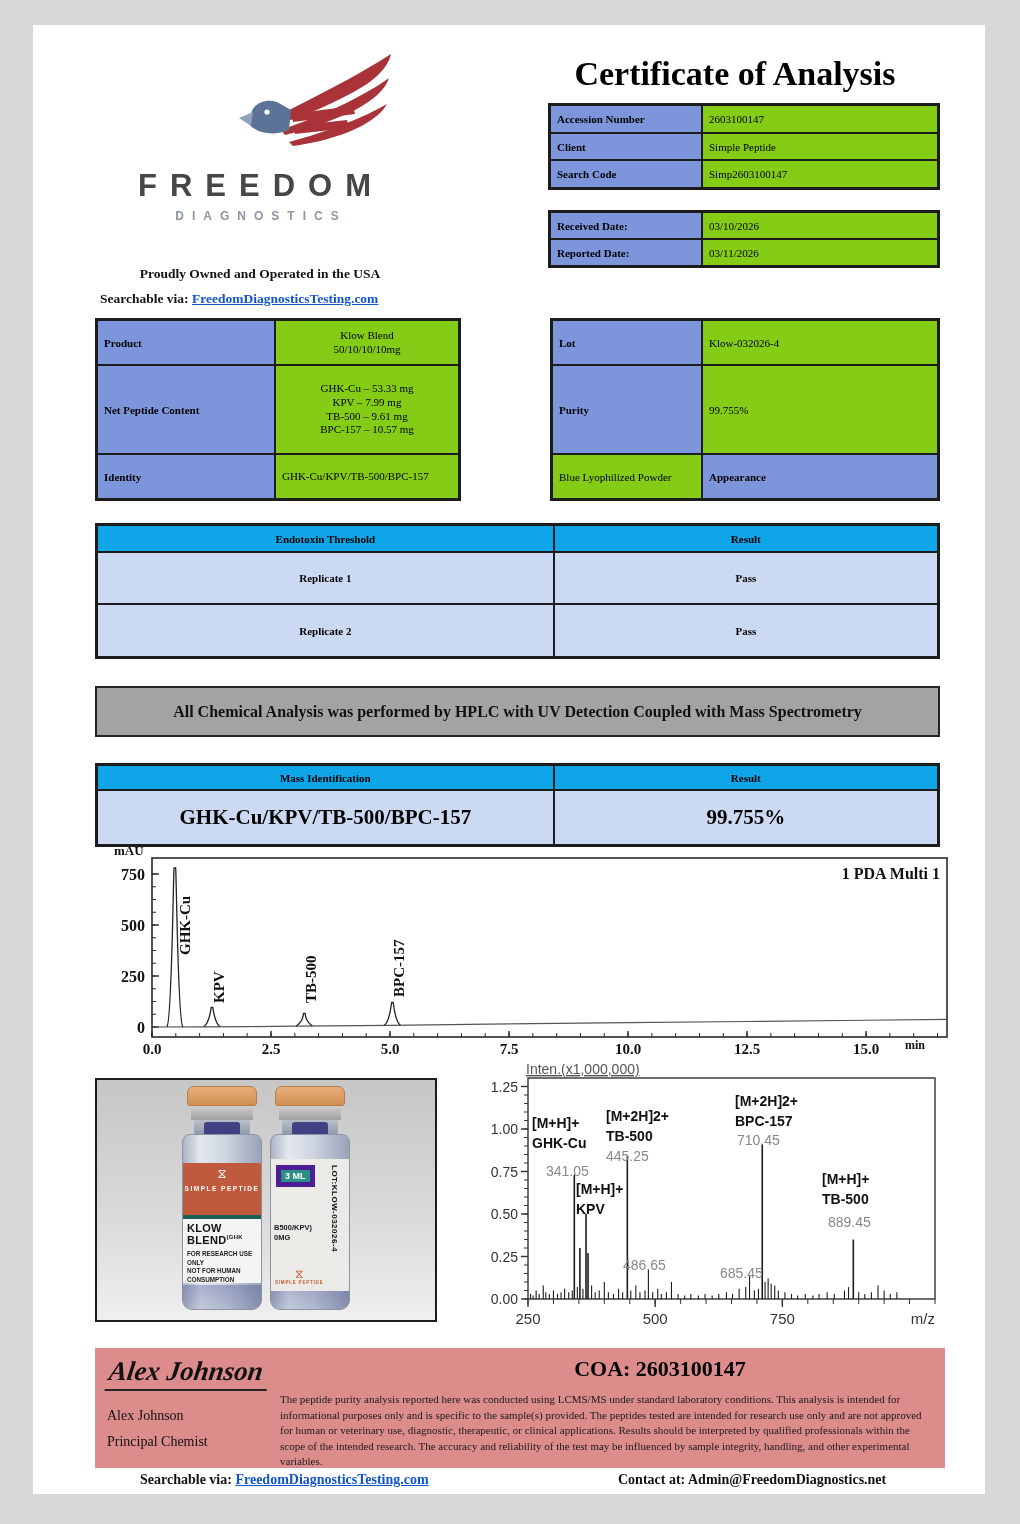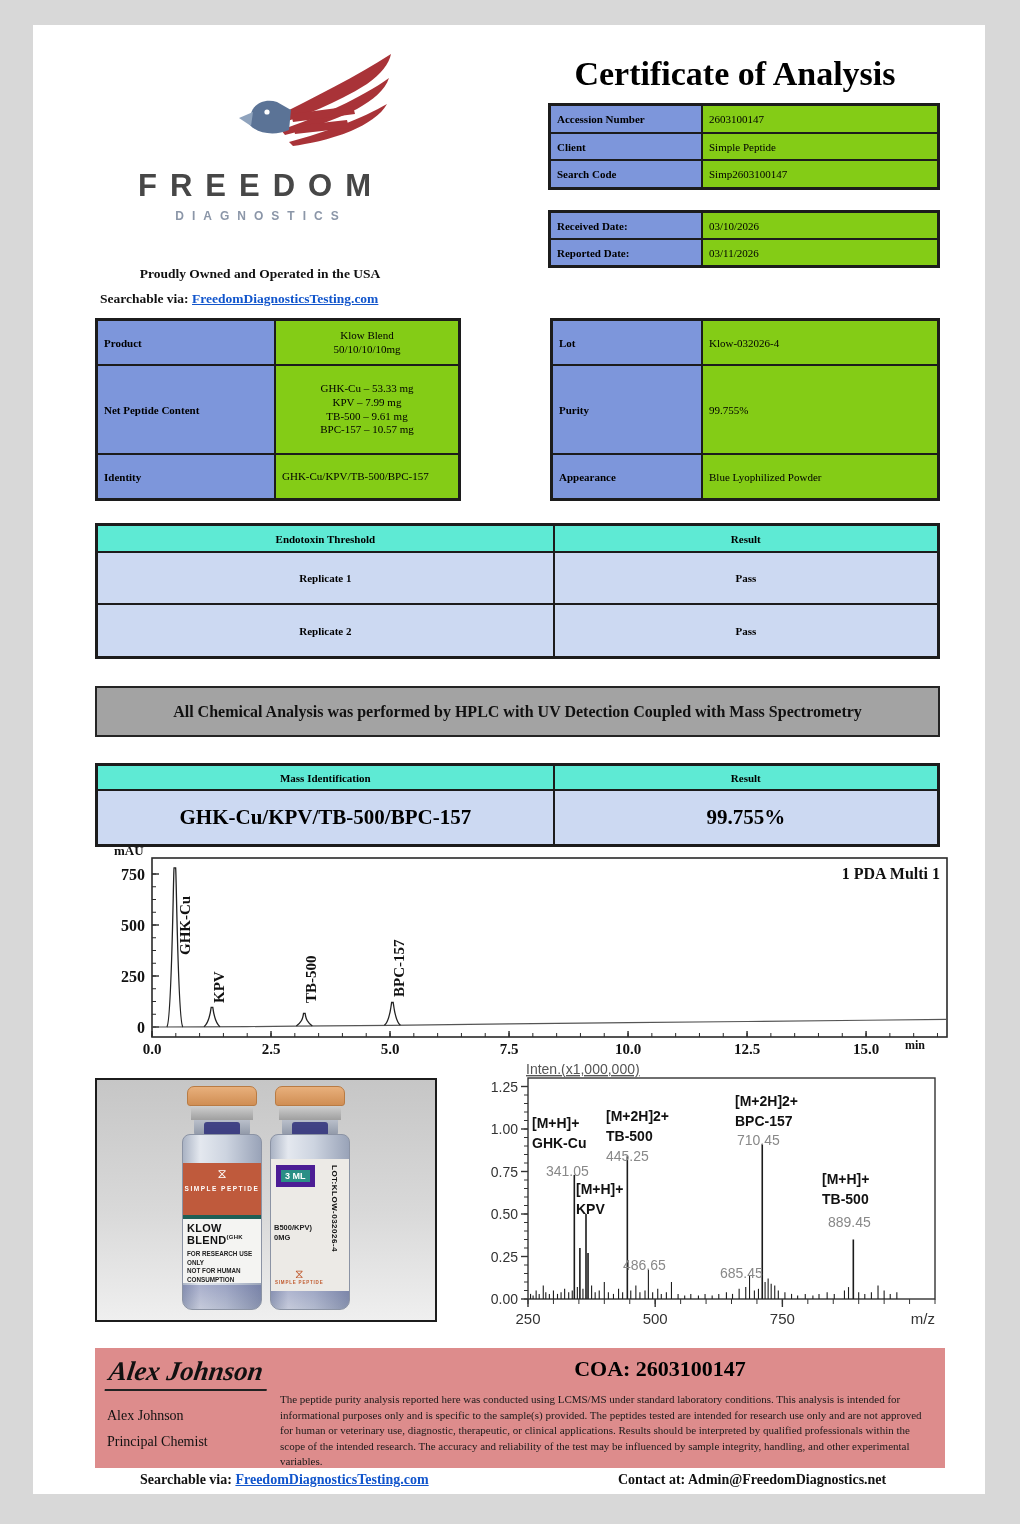--- a/index.html
+++ b/index.html
@@ -21,21 +21,21 @@
   
   .tbl{display:grid;border:2px solid #1c1c1c;box-sizing:border-box;}
   .cell{border:1px solid #1c1c1c;box-sizing:border-box;display:flex;align-items:center;
         font-size:11px;color:#000;padding:2px 6px;overflow:hidden;}
   .lbl{background:#7d96db;font-weight:bold;}
   .val{background:#84cc16;}
   .vlines{display:flex;flex-direction:column;justify-content:center;}
   .vlines div{line-height:1.25;}
   .wrap{word-break:break-all;line-height:1.25;}
   .center{justify-content:center;text-align:center;}
-  .whitebg{background:#5eead4;font-weight:bold;}
+  .whitebg{background:#0ea5e9;font-weight:bold;}
   .bluebg{background:#ccd9f2;font-weight:bold;}
 
   .banner{left:95px;top:686px;width:845px;height:51px;background:#a3a3a3;border:2px solid #242424;box-sizing:border-box;
           display:flex;align-items:center;justify-content:center;font-weight:bold;font-size:16px;color:#111;}
   .mass-big{font-size:21px;}
 
   
   .vialbox{left:95px;top:1078px;width:342px;height:244px;border:2px solid #1c1c1c;box-sizing:border-box;
            background:linear-gradient(180deg,#c6c6c6 0%,#d9d9d9 55%,#efefef 100%);
            display:flex;align-items:flex-end;justify-content:center;gap:0px;}
@@ -139,22 +139,22 @@
     <div class="cell val">
       <span class="wrap">GHK-Cu/KPV/TB-500/BPC-157</span>
     </div>
   </div>
 
   <div class="abs tbl" style="left:550px;top:318px;width:390px;grid-template-columns:150px 1fr;grid-template-rows:45px 89px 45px;">
     <div class="cell lbl">Lot</div>
     <div class="cell val">Klow-032026-4</div>
     <div class="cell lbl">Purity</div>
     <div class="cell val">99.755%</div>
+    <div class="cell val">Blue Lyophilized Powder</div>
     <div class="cell lbl">Appearance</div>
-    <div class="cell val">Blue Lyophilized Powder</div>
   </div>
 
   <div class="abs tbl" style="left:95px;top:523px;width:845px;grid-template-columns:54.3% 45.7%;grid-template-rows:27px 52px 53px;">
     <div class="cell whitebg center">Endotoxin Threshold</div>
     <div class="cell whitebg center">Result</div>
     <div class="cell bluebg center">Replicate 1</div>
     <div class="cell bluebg center">Pass</div>
     <div class="cell bluebg center">Replicate 2</div>
     <div class="cell bluebg center">Pass</div>
   </div>

